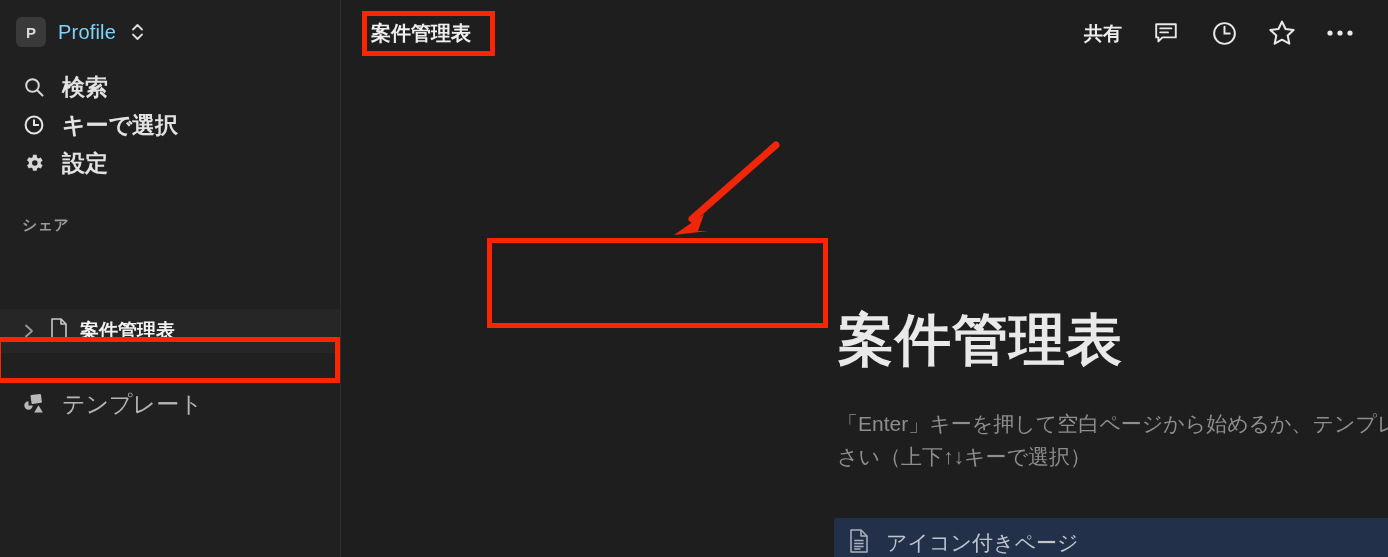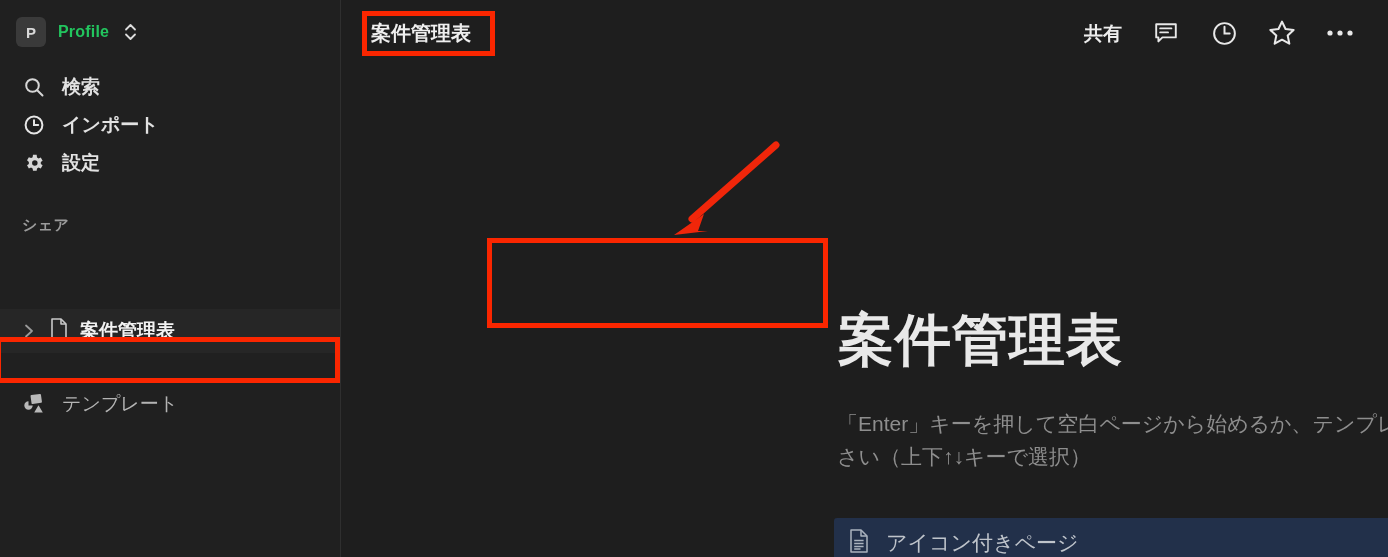--- a/index.html
+++ b/index.html
@@ -22,29 +22,29 @@
   .profile-row {
     display: flex; align-items: center;
     height: 44px; margin-top: 10px; padding-left: 16px; gap: 12px;
   }
   .avatar {
     width: 30px; height: 30px; border-radius: 6px;
     background: #3a3a3a; color: #d8d8d8;
     display: flex; align-items: center; justify-content: center;
     font-size: 15px; font-weight: 600;
   }
-  .profile-name { color: #22c55e; font-size: 16px; font-weight: 700; letter-spacing: .2px; }
+  .profile-name { color: #7dd3fc; font-size: 20px; font-weight: 400; letter-spacing: .2px; }
   .chev-updown { display: flex; flex-direction: column; align-items: center; gap: 2px; margin-left: 3px; }
 
   .nav-item {
     display: flex; align-items: center; gap: 16px;
     height: 38px; padding-left: 22px; cursor: default;
   }
   .nav-item .ico { width: 24px; height: 24px; display: flex; align-items: center; justify-content: center; flex: 0 0 24px; }
-  .nav-label { color: #e2e2e2; font-size: 19px; font-weight: 600; }
+  .nav-label { color: #e2e2e2; font-size: 23px; font-weight: 600; }
   .nav-label.dim { color: #b4b4b4; font-weight: 500; }
 
   .section-label {
     color: #9b9b9b; font-size: 15px; font-weight: 700;
     padding-left: 22px; letter-spacing: .4px;
   }
 
   .page-row {
     display: flex; align-items: center; gap: 10px;
     height: 44px; padding-left: 20px;
@@ -125,21 +125,21 @@
       <span class="nav-label">検索</span>
     </div>
 
     <div class="nav-item">
       <span class="ico">
         <svg width="22" height="22" viewBox="0 0 22 22" fill="none" stroke="#e6e6e6" stroke-width="2">
           <circle cx="11" cy="11" r="8.4"></circle>
             <polyline points="11,6.2 11,11 15.2,11" stroke-linecap="round"></polyline>
         </svg>
       </span>
-      <span class="nav-label">インポート</span>
+      <span class="nav-label">キーで選択</span>
     </div>
 
     <div class="nav-item">
       <span class="ico">
         <svg width="22" height="22" viewBox="0 0 24 24" fill="#d6d6d6">
           <path d="M19.4 13a7.5 7.5 0 000-2l2-1.5-2-3.4-2.4 1a7.7 7.7 0 00-1.7-1L14.9 3h-4l-.4 2.6a7.7 7.7 0 00-1.7 1l-2.4-1-2 3.4L6.4 11a7.5 7.5 0 000 2l-2 1.5 2 3.4 2.4-1a7.7 7.7 0 001.7 1l.4 2.6h4l.4-2.6a7.7 7.7 0 001.7-1l2.4 1 2-3.4zM12.9 15a3 3 0 110-6 3 3 0 010 6z"></path>
         </svg>
       </span>
       <span class="nav-label">設定</span>
     </div>

